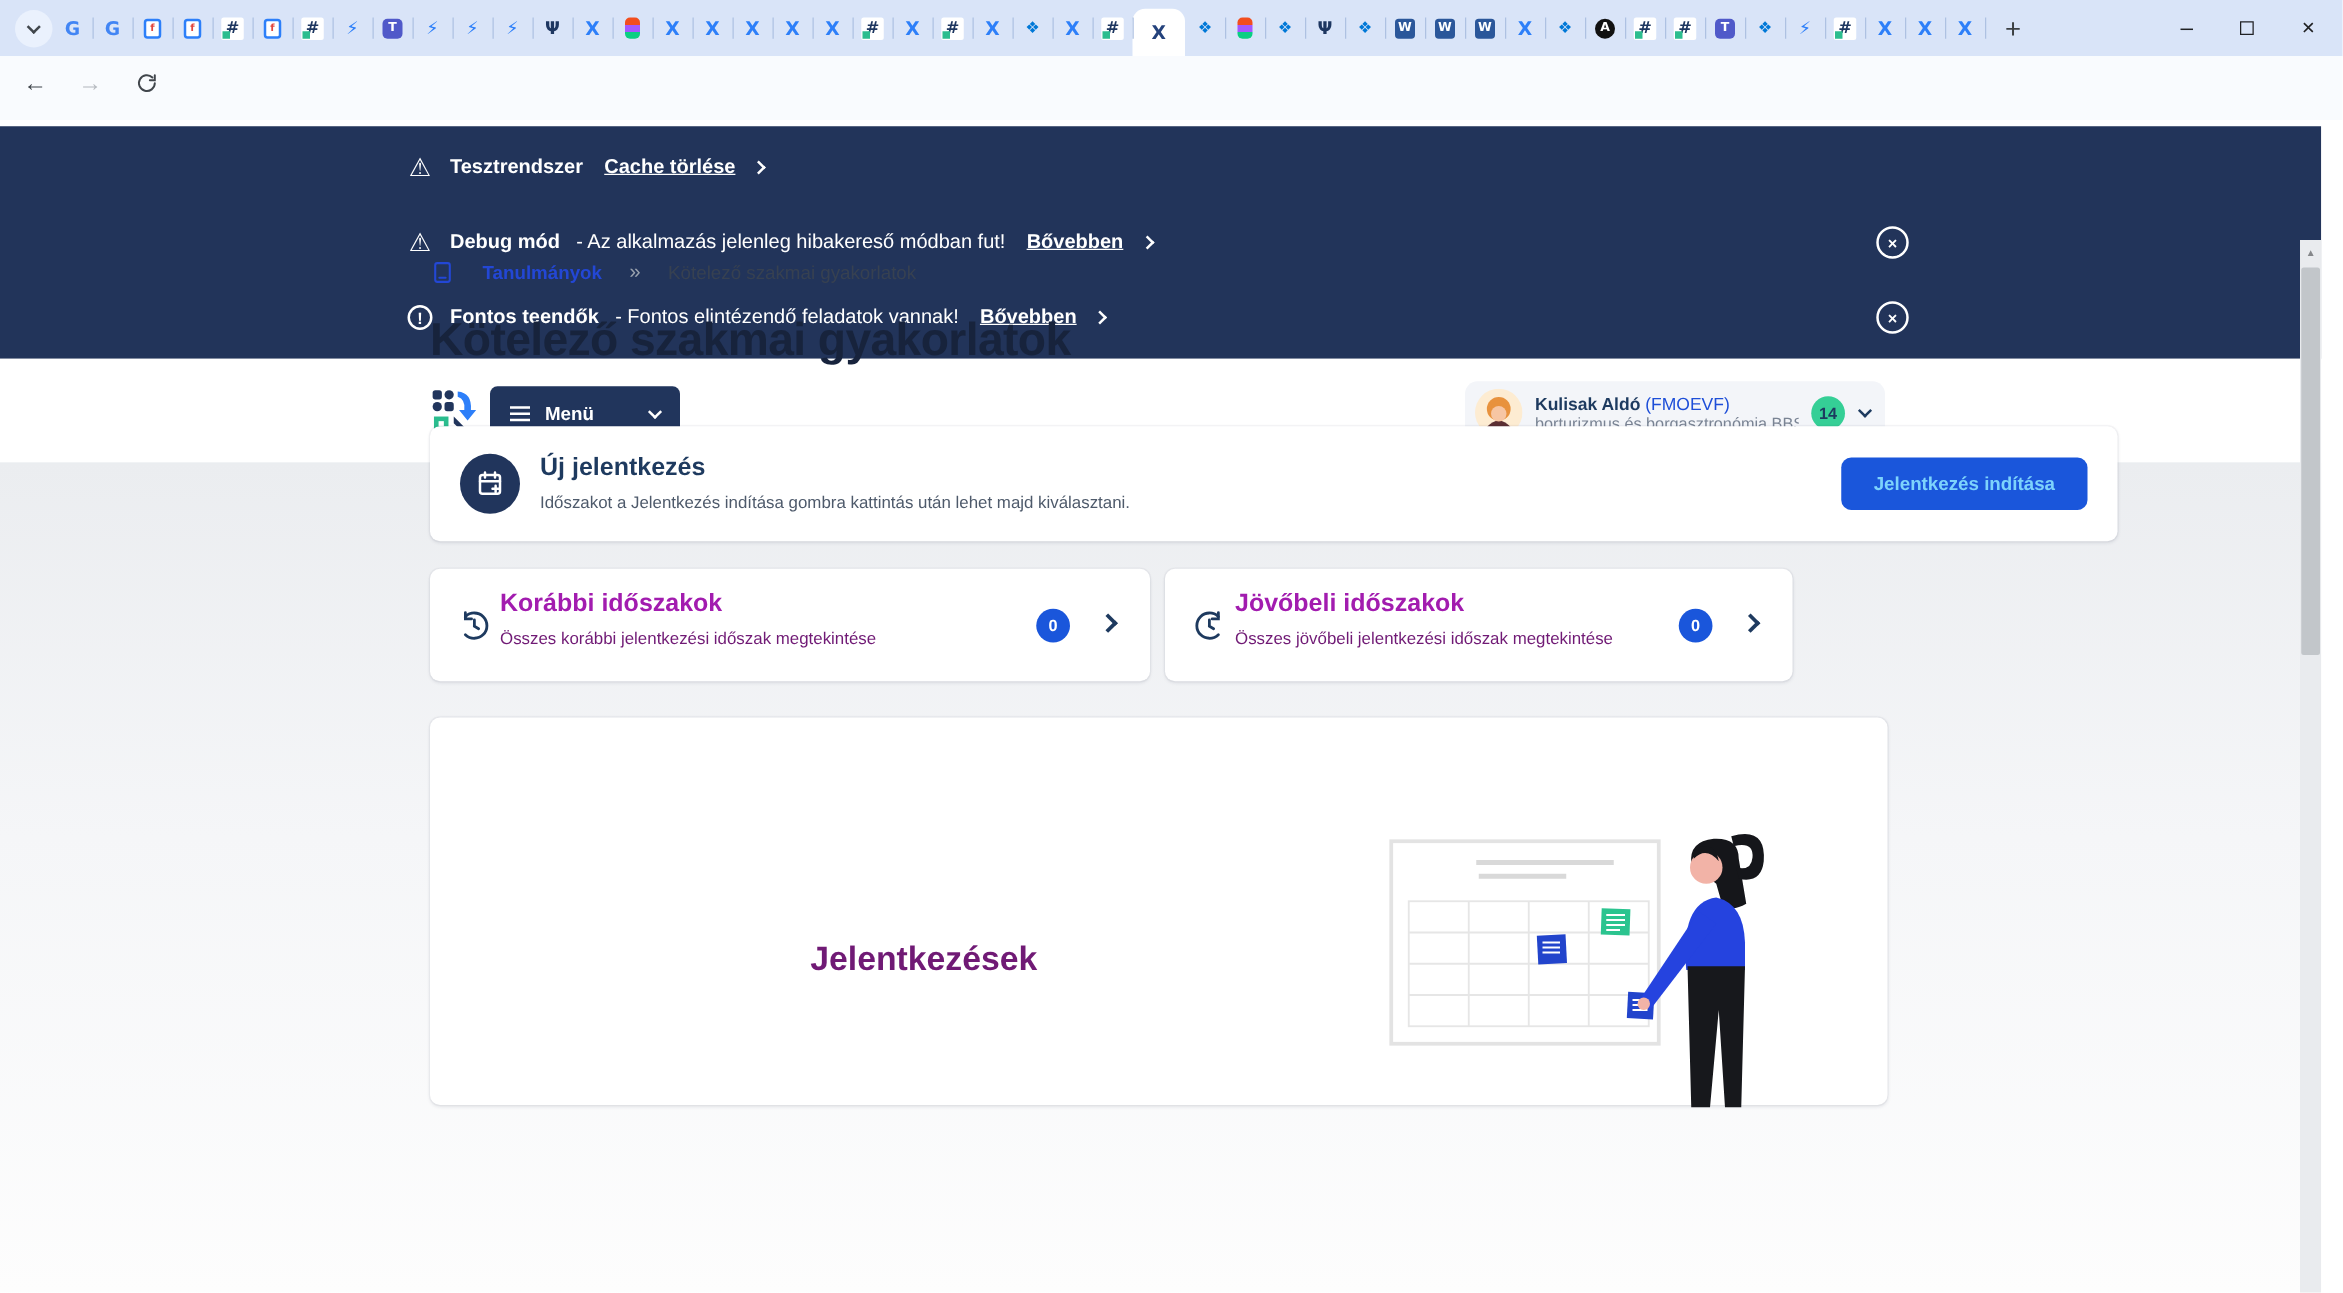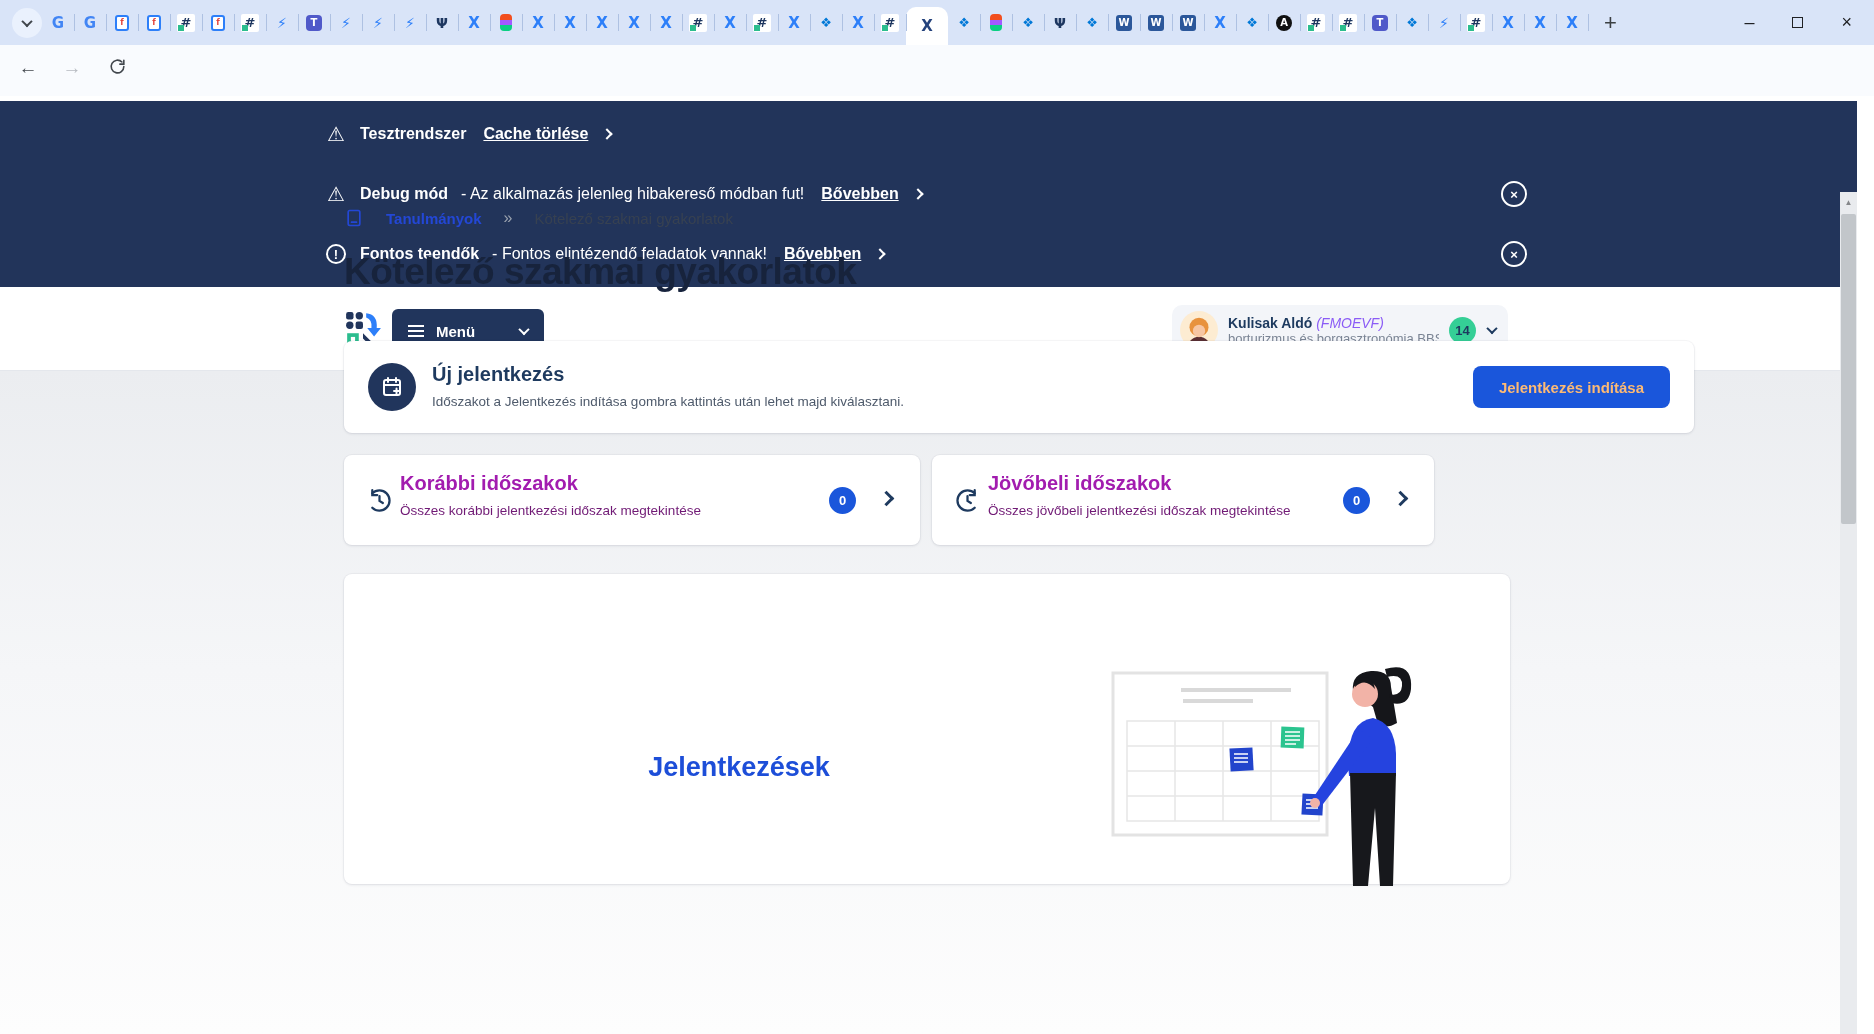--- a/index.html
+++ b/index.html
@@ -78,21 +78,21 @@
   #search-box { position:absolute; left:556px; top:22px; width:360px; height:44px; background:#f4f5f7; border:1px solid #e8eaee;
     border-radius:8px; display:flex; align-items:center; padding:0 14px; gap:10px; }
   #search-input { border:none; outline:none; background:transparent; font-size:15px; color:#374151; flex:1;
     font-family:"Liberation Sans",sans-serif; }
   #search-input::placeholder { color:#8e95a3; }
   #user-chip { position:absolute; left:1172px; top:18px; width:336px; height:50px; background:#f3f5f9; border-radius:10px;
     display:flex; align-items:center; padding:0 12px 0 8px; gap:10px; cursor:pointer; }
   #user-lines { flex:1; min-width:0; }
   .u-line1 { font-size:14px; color:#1d3a5f; white-space:nowrap; }
   .u-name { font-weight:700; }
-  .u-code { color:#8b5cf6; font-weight:400;font-style:italic; }
+  .u-code { color:#1d4ed8; font-weight:400; }
   .u-line2 { font-size:13px; color:#7a8494; white-space:nowrap; overflow:hidden; }
   #user-badge { width:27px; height:27px; border-radius:50%; background:#35cf96; color:#1d3a5f; font-size:13px; font-weight:700;
     display:flex; align-items:center; justify-content:center; flex:none; }
   #user-chev { color:#1d3a5f; margin-left:2px; }
 
   #content { position:absolute; top:275px; left:0; width:1857px; height:663px;
     background:linear-gradient(180deg,#ebedf0 0%,#f5f6f8 45%,#fdfdfd 100%); }
 
   #breadcrumb { position:absolute; left:344px; top:112px; display:flex; align-items:center; gap:22px; font-size:15px; }
   #bc-link { color:#2347d5; font-weight:700; cursor:pointer; }
@@ -100,35 +100,35 @@
   #bc-current { color:#374151; }
 
   #page-title { position:absolute; left:344px; top:155px; font-size:37px; font-weight:800; color:#17233c; letter-spacing:-0.5px; }
 
   .card { position:absolute; background:#fff; border-radius:8px; box-shadow:0 1px 3px rgba(20,30,60,.10), 0 0 0 1px rgba(20,30,60,.03); }
   #card-new { left:344px; top:245px; width:1350px; height:92px; }
   #cn-icon { position:absolute; left:24px; top:22px; width:48px; height:48px; border-radius:50%; background:#21355c;
     display:flex; align-items:center; justify-content:center; }
   #cn-title { position:absolute; left:88px; top:22px; font-size:20px; font-weight:700; color:#1e3a5f; }
   #cn-desc { position:absolute; left:88px; top:53px; font-size:13.5px; color:#4e5a6b; }
-  #cn-btn { position:absolute; right:24px; top:25px; height:42px; padding:0 26px; background:#1a56db; color:#fdba74;
+  #cn-btn { position:absolute; right:24px; top:25px; height:42px; padding:0 26px; background:#1a56db; color:#7dd3fc;
     border:none; border-radius:8px; font-size:15px; font-weight:700; cursor:pointer; font-family:"Liberation Sans",sans-serif; }
 
   .period-card { top:359px; height:90px; cursor:pointer; }
   #card-past { left:344px; width:576px; }
   #card-future { left:932px; width:502px; }
   .pc-icon { position:absolute; left:22px; top:32px; }
   .pc-title { position:absolute; left:56px; top:17px; font-size:20px; font-weight:700; color:#a21caf; }
   .pc-desc { position:absolute; left:56px; top:48px; font-size:13.5px; color:#701a75;text-align:center; }
   .pc-badge { position:absolute; right:64px; top:32px; width:27px; height:27px; border-radius:50%; background:#1a56db;
     color:#fff; font-size:13px; font-weight:700; display:flex; align-items:center; justify-content:center; }
   .pc-chev { position:absolute; right:28px; top:38px; width:11px; height:11px; border-right:3px solid #1e3a5f; border-bottom:3px solid #1e3a5f; transform:rotate(-45deg); }
 
   #card-apps { left:344px; top:478px; width:1166px; height:310px; }
-  #apps-title { position:absolute; left:0; top:178px; width:790px; text-align:center; font-size:27px; font-weight:800; color:#1d4ed8; }
+  #apps-title { position:absolute; left:0; top:178px; width:790px; text-align:center; font-size:27px; font-weight:800; color:#701a75; }
   #apps-empty { position:absolute; left:0; top:228px; width:790px; text-align:center; font-size:16.5px; font-weight:700; color:#27425f; }
   #apps-illust { position:absolute; left:761px; top:87px; }
 
   
   #scrollbar { position:absolute; top:96px; right:0; width:17px; height:938px; background:#e9ebee; }
   #sb-up { width:17px; height:20px; display:flex; align-items:center; justify-content:center; font-size:8px; color:#85878a; cursor:pointer; }
   #sb-thumb { position:absolute; top:22px; left:1px; width:15px; height:310px; background:#c2c6ca; border-radius:2px; cursor:pointer; }
 </style>
 </head>
 <body>

